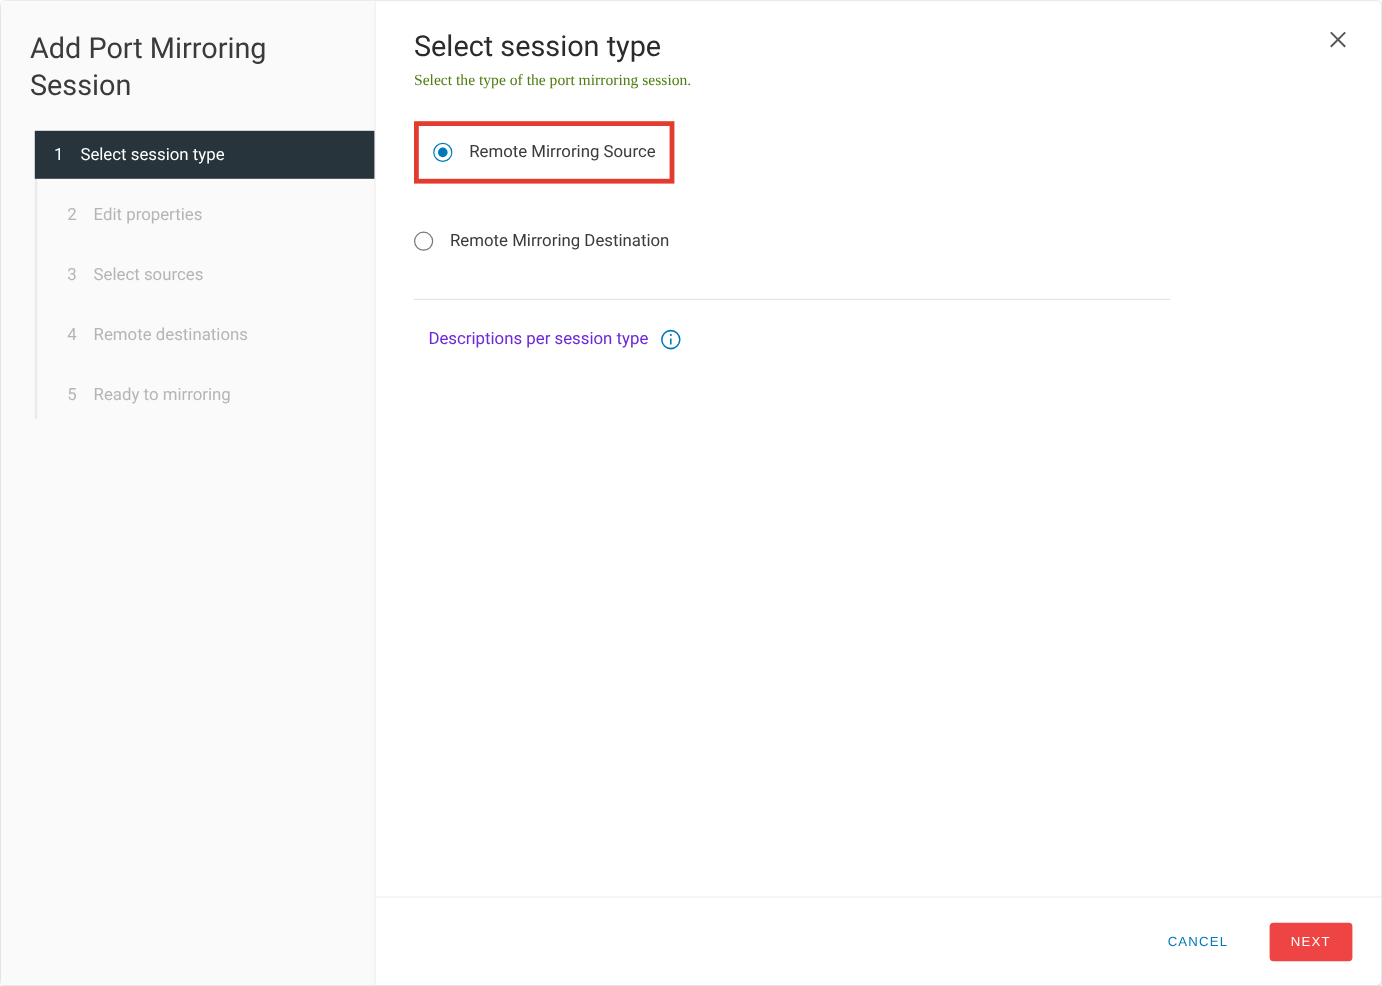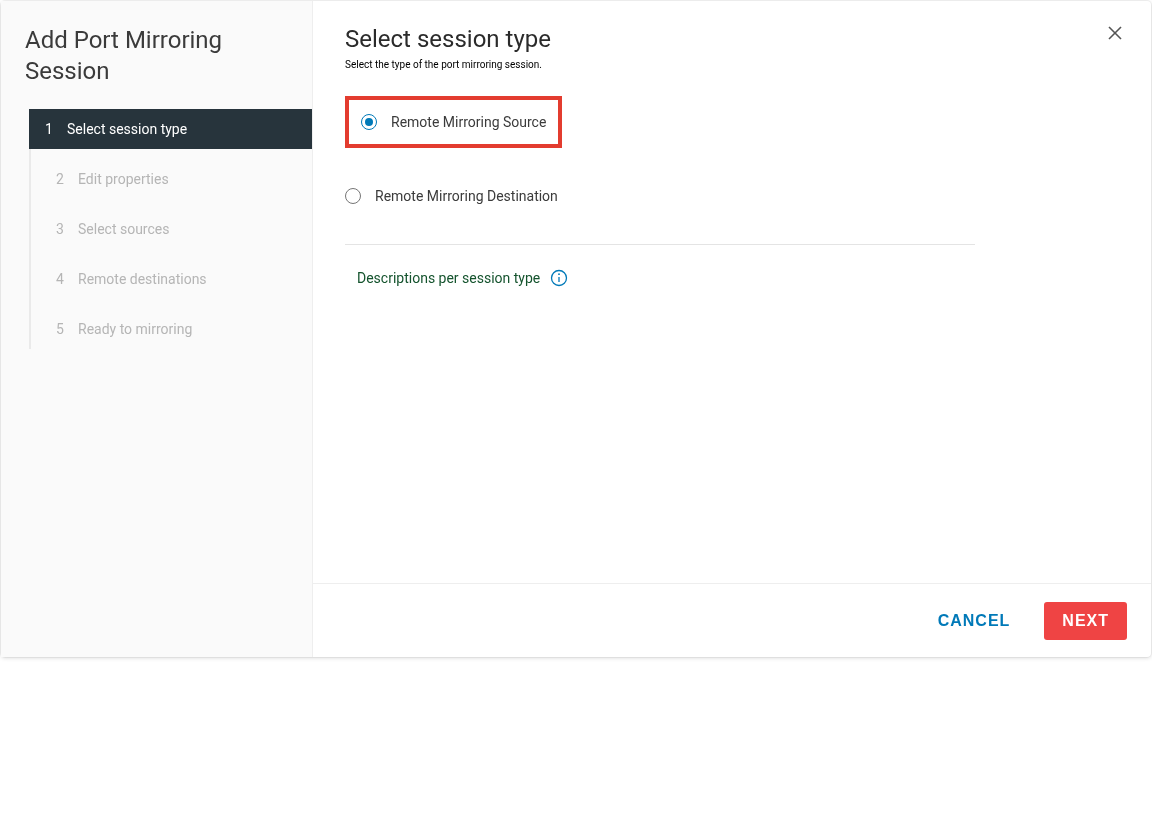--- a/index.html
+++ b/index.html
@@ -7,21 +7,21 @@
     width: 1152px;
     height: 822px;
     font-family: -apple-system, BlinkMacSystemFont, "Segoe UI", Roboto, Helvetica, Arial, sans-serif;
     background: #fff;
     color: #3b3b3b;
     overflow: hidden;
   }
   .modal {
     position: relative;
     width: 1150px;
-    height: 656px;
+    height: 820px;
     margin: 1px;
     border-radius: 4px;
     box-shadow: 0 1px 4px rgba(0,0,0,0.15), 0 0 0 1px rgba(0,0,0,0.04);
     display: flex;
     background: #fff;
   }
   
   .sidebar {
     width: 312px;
     flex: 0 0 312px;
@@ -83,22 +83,23 @@
   .content-header {
     padding: 24px 32px 0 32px;
   }
   .content-title {
     font-size: 24px;
     font-weight: 400;
     color: #2b2b2b;
     margin-bottom: 6px;
   }
   .content-subtitle {
-    font-size: 10px;
-    color: #000000;
+    font-size: 13px;
+    color: #4d7c0f;
+    font-family: Liberation Serif, serif;
   }
   .close-btn {
     position: absolute;
     top: 24px;
     right: 24px;
     width: 24px;
     height: 24px;
     cursor: pointer;
     color: #555;
   }
@@ -151,44 +152,44 @@
   .divider {
     border: 0;
     border-top: 1px solid #e4e4e4;
     margin: 0 0 24px 0;
     width: 630px;
   }
   .desc-row {
     display: flex;
     align-items: center;
     font-size: 14px;
-    color: #14532d;
+    color: #6d28d9;
     padding-left: 12px;
   }
   .info-icon {
     width: 18px;
     height: 18px;
     margin-left: 10px;
     color: #0079b8;
   }
   .info-icon svg { width:18px; height:18px; display:block;}
   
   .footer {
     height: 74px;
     border-top: 1px solid #eee;
     display: flex;
     justify-content: flex-end;
     align-items: center;
     padding: 0 24px;
     gap: 16px;
   }
   .btn {
-    font-size: 16px;
+    font-size: 11px;
     letter-spacing: 1px;
-    font-weight: 700;
+    font-weight: 400;
     padding: 10px 18px;
     border-radius: 3px;
     cursor: pointer;
     border: none;
     background: transparent;
     text-transform: uppercase;
   }
   .btn-link { color: #0079b8; }
   .btn-primary { background: #ef4444; color:#fff; }
 </style>

